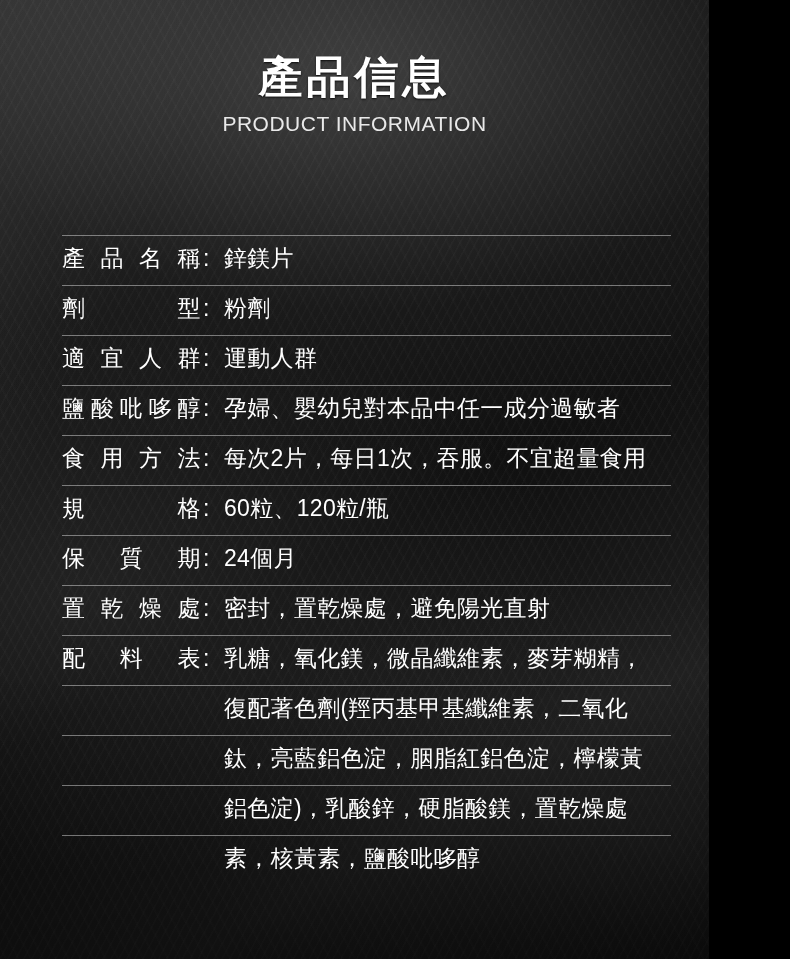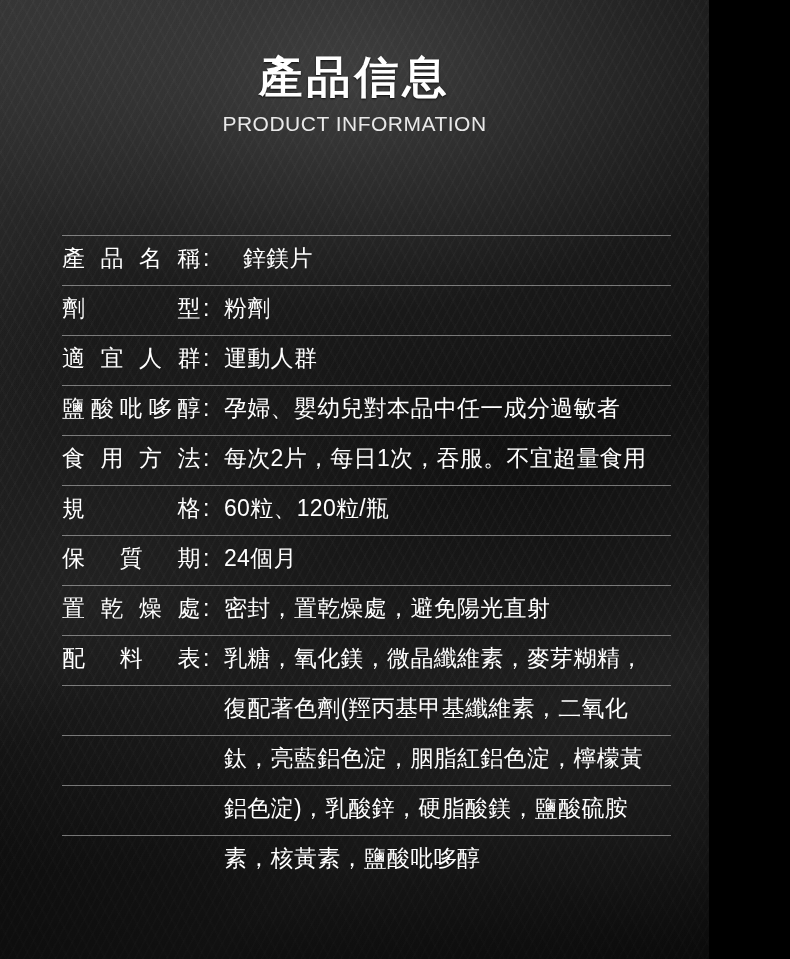--- a/index.html
+++ b/index.html
@@ -99,21 +99,20 @@
   }
   .spec-row {
     display: flex;
     align-items: flex-start;
     border-bottom: 1px solid rgba(255,255,255,0.42);
     min-height: 47px;
     padding-bottom: 2px;
   }
   .spec-row.first {
     border-top: 1px solid rgba(255,255,255,0.42);
-    gap: 19px;
   }
   .spec-label {
     flex: 0 0 148px;
     text-align: justify;
     text-align-last: justify;
     font-size: 23px;
     color: #ffffff;
     line-height: 44px;
     white-space: nowrap;
     letter-spacing: 0.5px;
@@ -278,21 +277,21 @@
         <div class="cont-value">復配著色劑(羥丙基甲基纖維素，二氧化</div>
       </div>
 
       <div class="cont-row">
         <div class="cont-spacer"></div>
         <div class="cont-value">鈦，亮藍鋁色淀，胭脂紅鋁色淀，檸檬黃</div>
       </div>
 
       <div class="cont-row">
         <div class="cont-spacer"></div>
-        <div class="cont-value">鋁色淀)，乳酸鋅，硬脂酸鎂，鹽酸硫胺</div>
+        <div class="cont-value">鋁色淀)，乳酸鋅，硬脂酸鎂，置乾燥處</div>
       </div>
 
       <div class="cont-row last">
         <div class="cont-spacer"></div>
         <div class="cont-value">素，核黃素，鹽酸吡哆醇</div>
       </div>
 
     </div>
   </div>
 </div>

